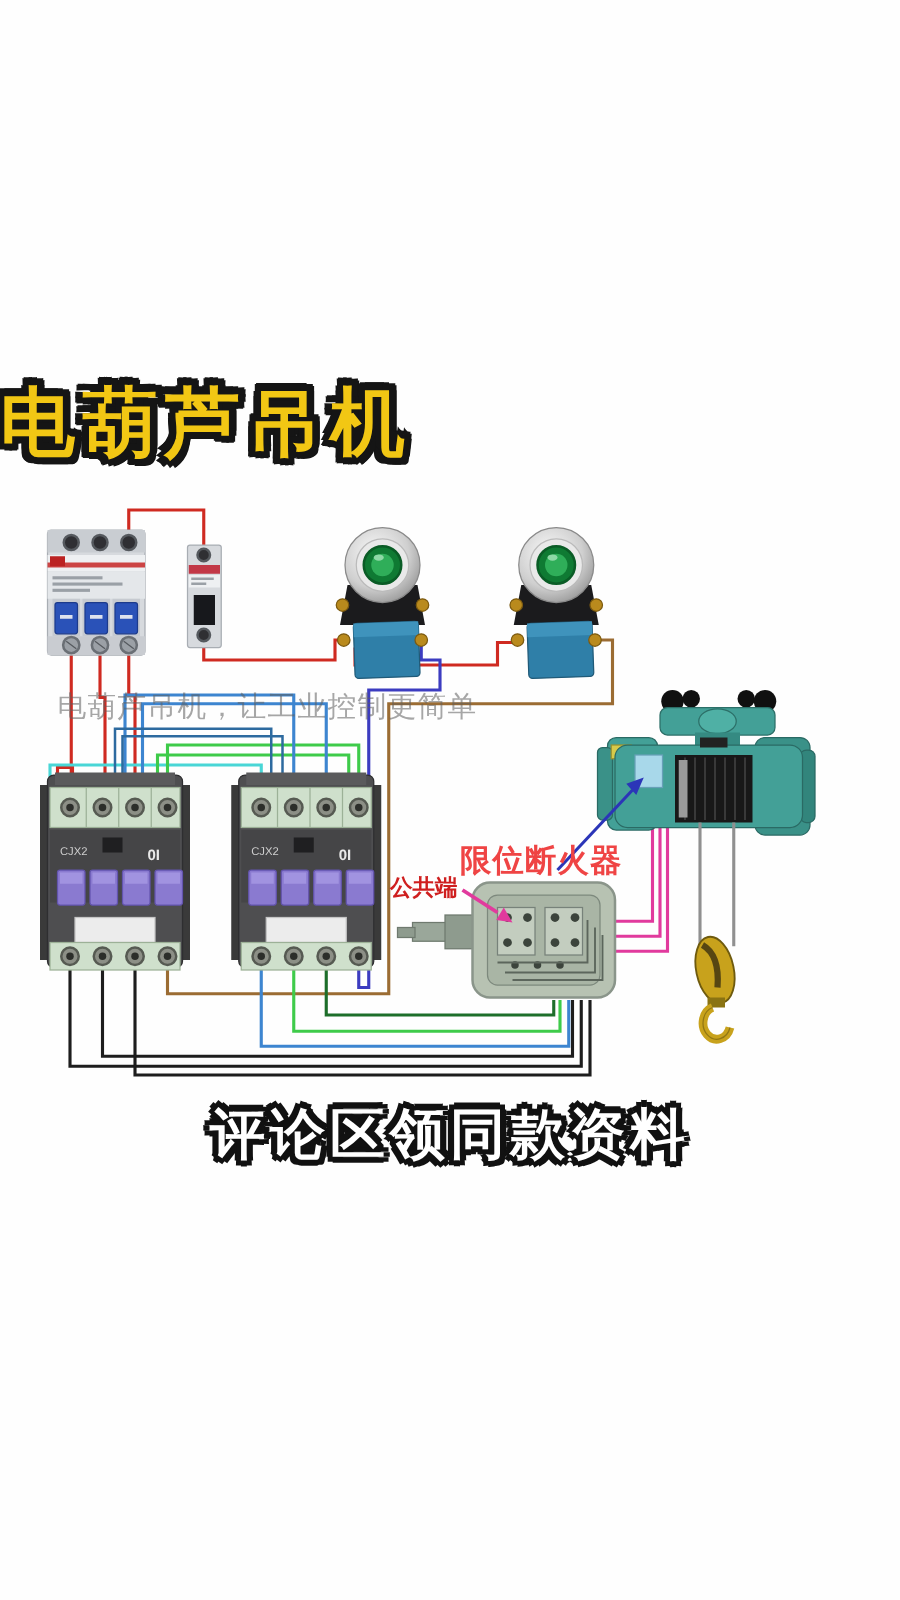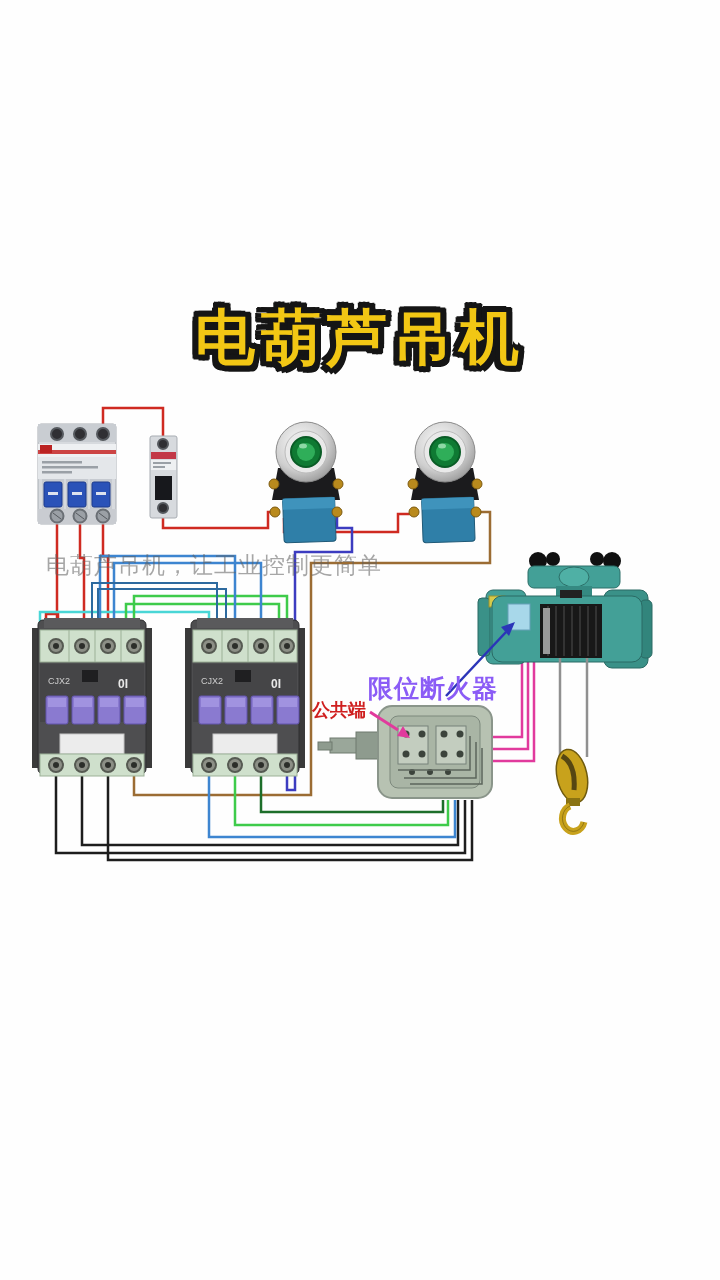--- a/index.html
+++ b/index.html
@@ -1,19 +1,19 @@
 <!DOCTYPE html>
 <html><head>
 <meta charset="utf-8">
 <style>
   html,body{margin:0;padding:0;background:#ffffff;}
   #stage{position:relative;width:720px;height:1280px;background:#fefefe;overflow:hidden;
          font-family:"Liberation Sans",sans-serif;}
   .abs{position:absolute;}
-  #title{left:0;top:298px;width:720px;text-align:center;font-size:60px;font-weight:900;
+  #title{left:0;top:298px;width:720px;font-size:60px;font-weight:900;
          letter-spacing:6px;white-space:nowrap;
          text-shadow:-5px -5px 0 #151515,5px -5px 0 #151515,-5px 5px 0 #151515,5px 5px 0 #151515,
                      -6px 0 0 #151515,6px 0 0 #151515,0 -6px 0 #151515,0 6px 0 #151515,
                      -4px -6px 0 #151515,4px 6px 0 #151515,6px -4px 0 #151515,-6px 4px 0 #151515;}
   #watermark{left:46px;top:550px;font-size:23px;letter-spacing:1px;opacity:.55;white-space:nowrap;}
   #footer{left:0;top:878px;width:720px;text-align:center;font-size:44px;font-weight:900;
           letter-spacing:4px;white-space:nowrap;
           text-shadow:-4px -4px 0 #111,4px -4px 0 #111,-4px 4px 0 #111,4px 4px 0 #111,
                       -5px 0 0 #111,5px 0 0 #111,0 -5px 0 #111,0 5px 0 #111;}
   #lbl-limit{left:368px;top:672px;font-size:25px;font-weight:900;letter-spacing:1px;white-space:nowrap;}
@@ -242,15 +242,16 @@
     <g>
       <line x1="446" y1="696" x2="506" y2="632" stroke-width="2.5" stroke="#2b35b8"></line>
       <polygon points="515,622 509,636 501,627" fill="#2b35b8"></polygon>
       <line x1="370" y1="712" x2="398" y2="730" stroke-width="3" stroke="#e13a9d"></line>
       <polygon points="410,738 397,736 403,726" fill="#e13a9d"></polygon>
     </g>
   </svg>
 
   <div id="title" class="abs" style="color: rgb(242, 199, 20);">电葫芦吊机</div>
   <div id="watermark" class="abs" style="color: rgb(95, 95, 95);">电葫芦吊机，让工业控制更简单</div>
-  <div id="lbl-limit" class="abs" style="color: #8b5cf6; text-align: right;">限位断火器</div>
+  <div id="lbl-limit" class="abs" style="color: #ef4444; text-align: right;">限位断火器</div>
   <div id="lbl-common" class="abs" style="color: rgb(207, 31, 31);">公共端</div>
+  <div id="footer" class="abs" style="color: rgb(255, 255, 255);">评论区领同款资料</div>
 </div>
 
 </body></html>

